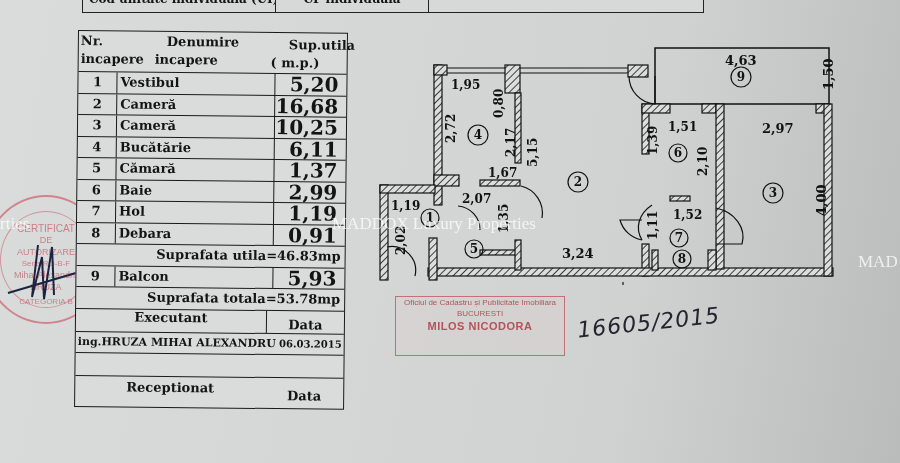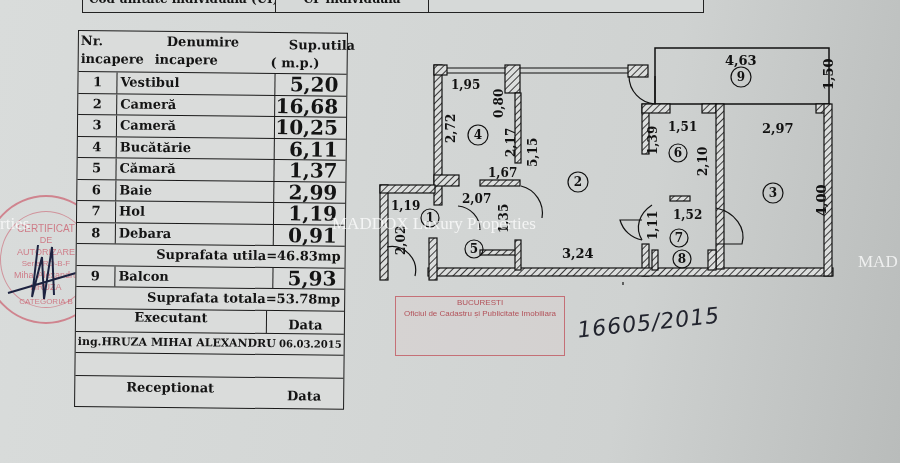--- a/index.html
+++ b/index.html
@@ -250,21 +250,22 @@
     <text x="108" y="99">4</text>
     <text x="104" y="213">5</text>
     <text x="308" y="117">6</text>
     <text x="309" y="202">7</text>
     <text x="312" y="223">8</text>
     <text x="371" y="41">9</text>
   </g>
 </svg>
 
 <div class="abs cstamp">
+  <div>Oficiul de Cadastru și Publicitate Imobiliara</div>
   <div>BUCURESTI</div>
-  <div>Oficiul de Cadastru și Publicitate Imobiliara</div>
+  <div class="big">MILOS NICODORA</div>
 </div>
 
 <div class="abs handwritten">16605/2015</div>
 
 <div class="abs watermark" style="left:0;top:214px;">rties</div>
 <div class="abs watermark" style="left:332px;top:214px;">MADDOX Luxury Properties</div>
 <div class="abs watermark" style="left:858px;top:214px;margin-top:38px;">MAD</div>
 
 </body></html>

